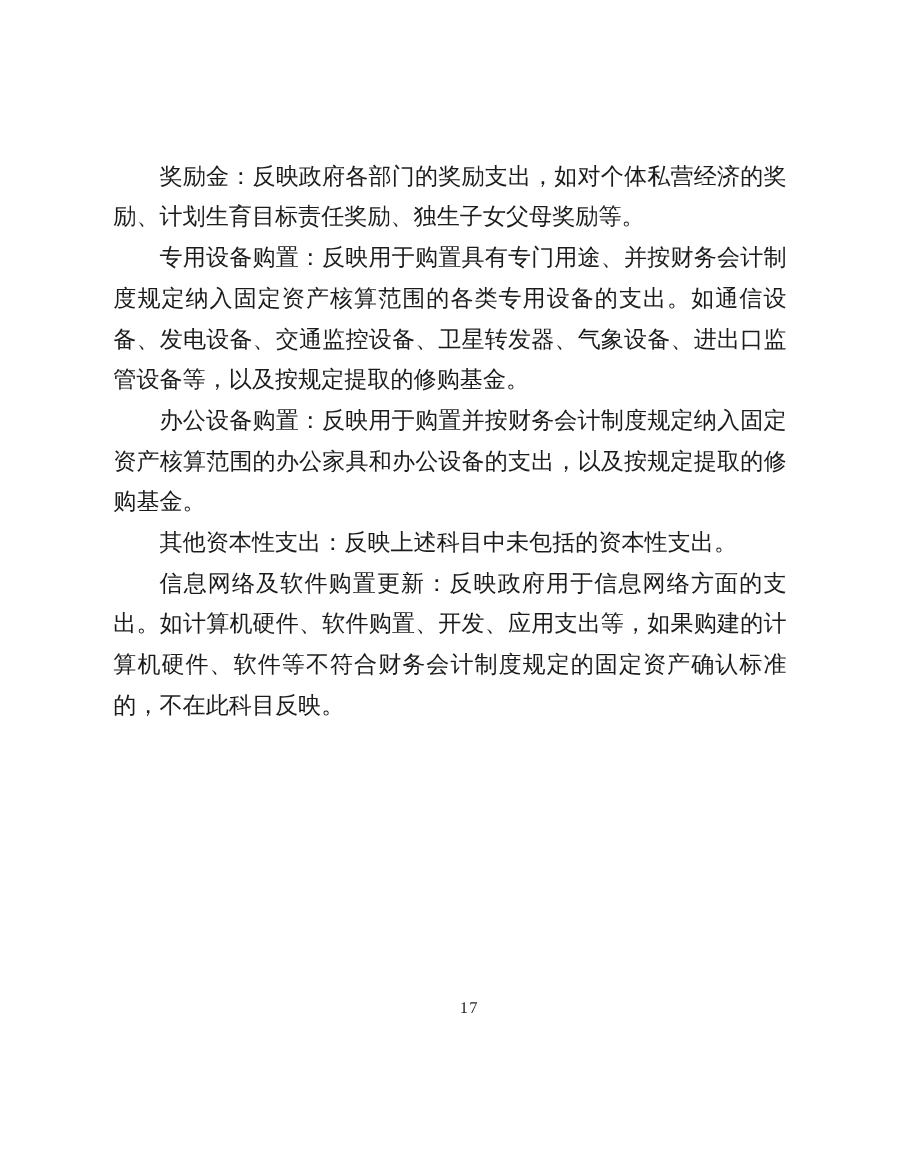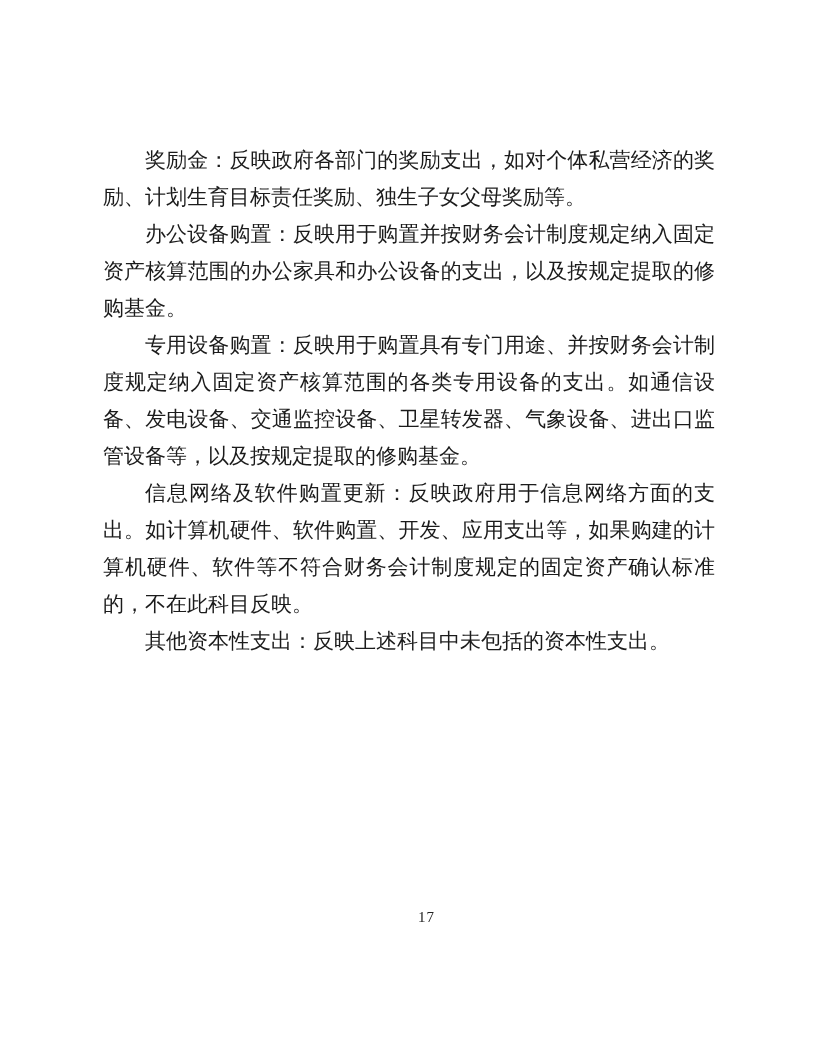--- a/index.html
+++ b/index.html
@@ -54,23 +54,23 @@
     letter-spacing: 1px;
   }
 </style>
 </head>
 <body>
 
 <div class="page">
 
   <div class="doc-body">
     <p class="para">奖励金：反映政府各部门的奖励支出，如对个体私营经济的奖励、计划生育目标责任奖励、独生子女父母奖励等。</p>
+    <p class="para">专用设备购置：反映用于购置具有专门用途、并按财务会计制度规定纳入固定资产核算范围的各类专用设备的支出。如通信设备、发电设备、交通监控设备、卫星转发器、气象设备、进出口监管设备等，以及按规定提取的修购基金。</p>
     <p class="para">办公设备购置：反映用于购置并按财务会计制度规定纳入固定资产核算范围的办公家具和办公设备的支出，以及按规定提取的修购基金。</p>
-    <p class="para">专用设备购置：反映用于购置具有专门用途、并按财务会计制度规定纳入固定资产核算范围的各类专用设备的支出。如通信设备、发电设备、交通监控设备、卫星转发器、气象设备、进出口监管设备等，以及按规定提取的修购基金。</p>
+    <p class="para">其他资本性支出：反映上述科目中未包括的资本性支出。</p>
     <p class="para">信息网络及软件购置更新：反映政府用于信息网络方面的支出。如计算机硬件、软件购置、开发、应用支出等，如果购建的计算机硬件、软件等不符合财务会计制度规定的固定资产确认标准的，不在此科目反映。</p>
-    <p class="para">其他资本性支出：反映上述科目中未包括的资本性支出。</p>
   </div>
 
   <div class="page-footer">
     <span class="page-number">17</span>
   </div>
 
 </div>
 
 </body></html>

